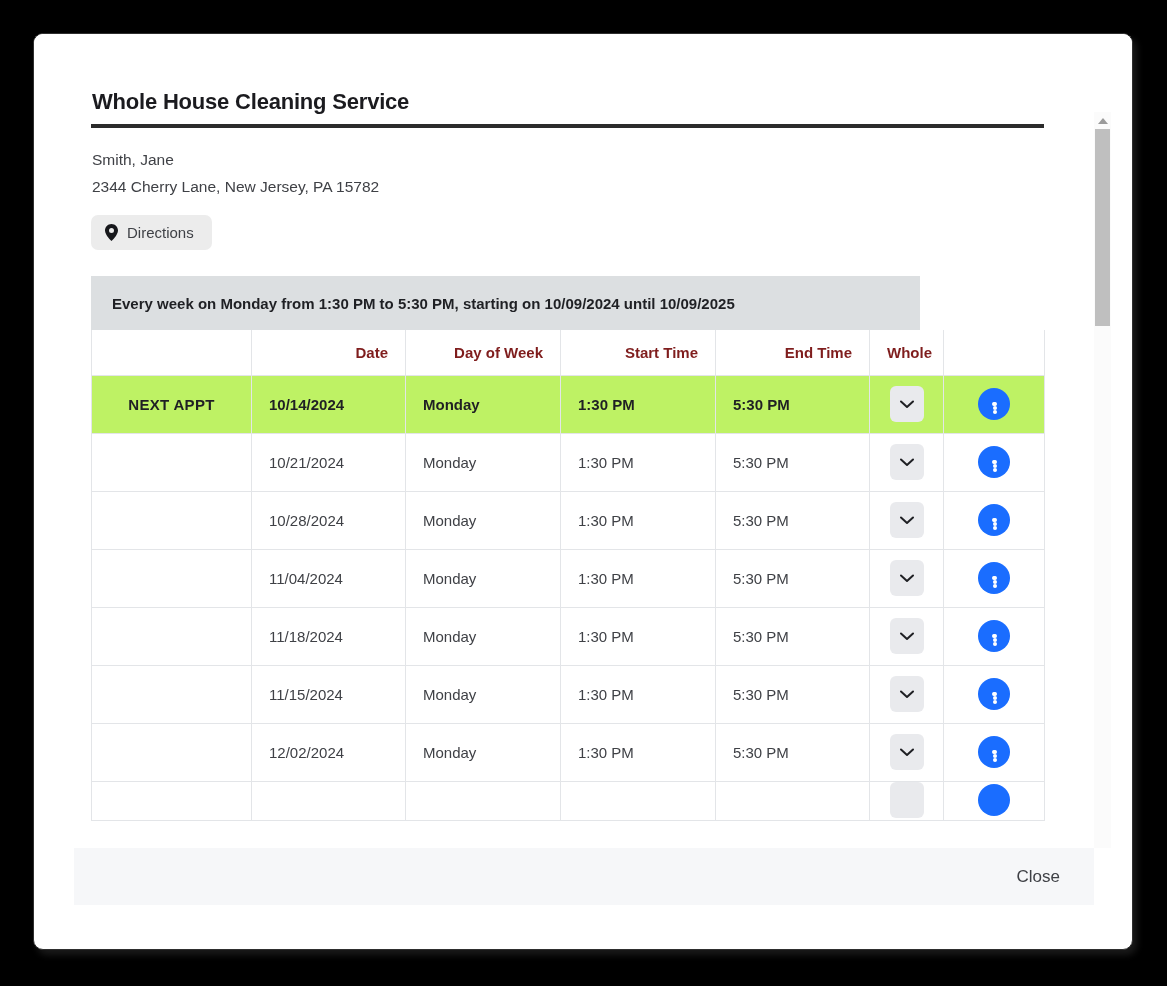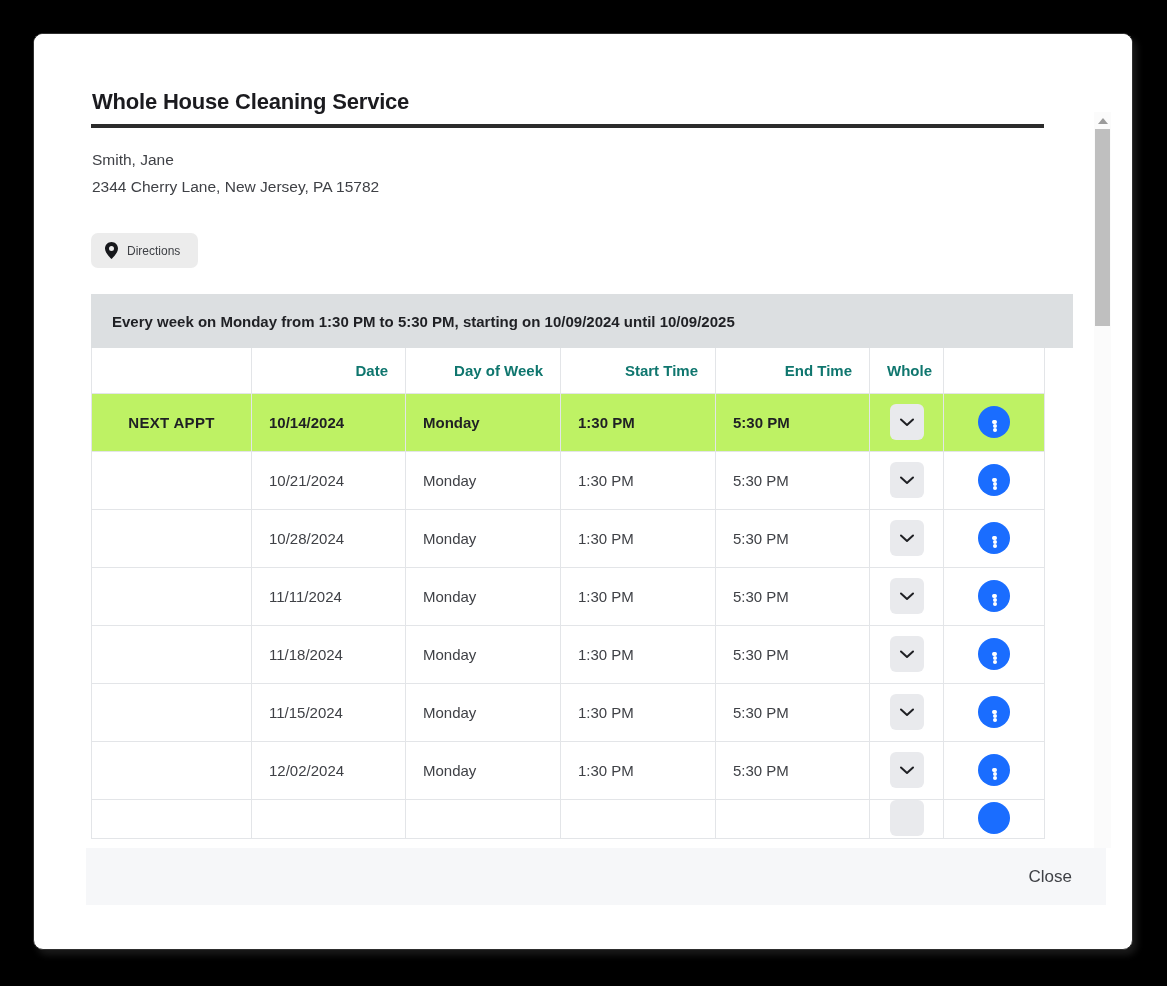--- a/index.html
+++ b/index.html
@@ -63,64 +63,64 @@
     font-size: 15.5px;
     color: #3f4146;
     line-height: 1.72;
     padding-left: 1px;
   }
 
   .directions-btn {
     display: inline-flex;
     align-items: center;
     gap: 9px;
-    margin-top: 33px;
+    margin-top: 15px;
     padding: 9px 18px 9px 14px;
     background: #ececec;
     border: none;
     border-radius: 7px;
-    font-size: 12px;
+    font-size: 15px;
     color: #3f4146;
     font-family: "Liberation Sans", sans-serif;
     cursor: pointer;
   }
   .pin-icon { display: inline-flex; }
 
   
   .recurrence {
     margin-top: 26px;
     background: #dcdfe1;
     height: 54px;
     display: flex;
     align-items: center;
     padding-left: 21px;
     font-size: 15px;
     font-weight: bold;
     color: #1f2024;
-    width: 982px;
+    width: 829px;
   }
 
   
   table.appts {
     border-collapse: collapse;
     width: 953px;
     table-layout: fixed;
     background: #fff;
   }
   table.appts th, table.appts td {
     border: 1px solid #e3e5e8;
     font-size: 15px;
     color: #3f4146;
     padding: 0 17px;
     height: 58px;
     vertical-align: middle;
   }
   table.appts thead th {
     font-weight: bold;
-    color: #0f766e;
+    color: #7f1d1d;
     text-align: right;
     background: #fff;
     height: 45px;
     border-top: none;
   }
   col.c-label { width: 160px; }
   col.c-date  { width: 154px; }
   col.c-dow   { width: 155px; }
   col.c-start { width: 155px; }
   col.c-end   { width: 154px; }
@@ -199,21 +199,21 @@
     position: absolute;
     left: 1px; top: 0px;
     width: 15px; height: 197px;
     background: #bfbfbf;
     cursor: pointer;
   }
 
   
   .modal-footer {
     position: absolute;
-    left: 52px; top: 814px;
+    left: 40px; top: 814px;
     width: 1020px; height: 57px;
     background: #f6f7f9;
     display: flex;
     align-items: center;
     justify-content: flex-end;
     padding-right: 28px;
   }
   .close-btn {
     background: none;
     border: none;
@@ -325,21 +325,21 @@
                 <td class="td-act"><button class="dots-btn">
                     <span class="dots-inner">
                       <span></span>
                       <span></span>
                       <span></span>
                     </span>
                   </button></td>
               </tr>
               <tr>
                 <td class="td-label"></td>
-                <td class="td-date">11/11/2024</td>
+                <td class="td-date">11/04/2024</td>
                 <td class="td-dow">Monday</td>
                 <td class="td-start">1:30 PM</td>
                 <td class="td-end">5:30 PM</td>
                 <td class="td-team"><button class="chev-btn">
                     <svg width="14" height="9" viewBox="0 0 14 9">
                       <path d="M1 1.5L7 7L13 1.5" stroke="#1f2024" stroke-width="2" fill="none" stroke-linecap="round" stroke-linejoin="round"></path>
                     </svg>
                   </button></td>
                 <td class="td-act"><button class="dots-btn">
                     <span class="dots-inner">

